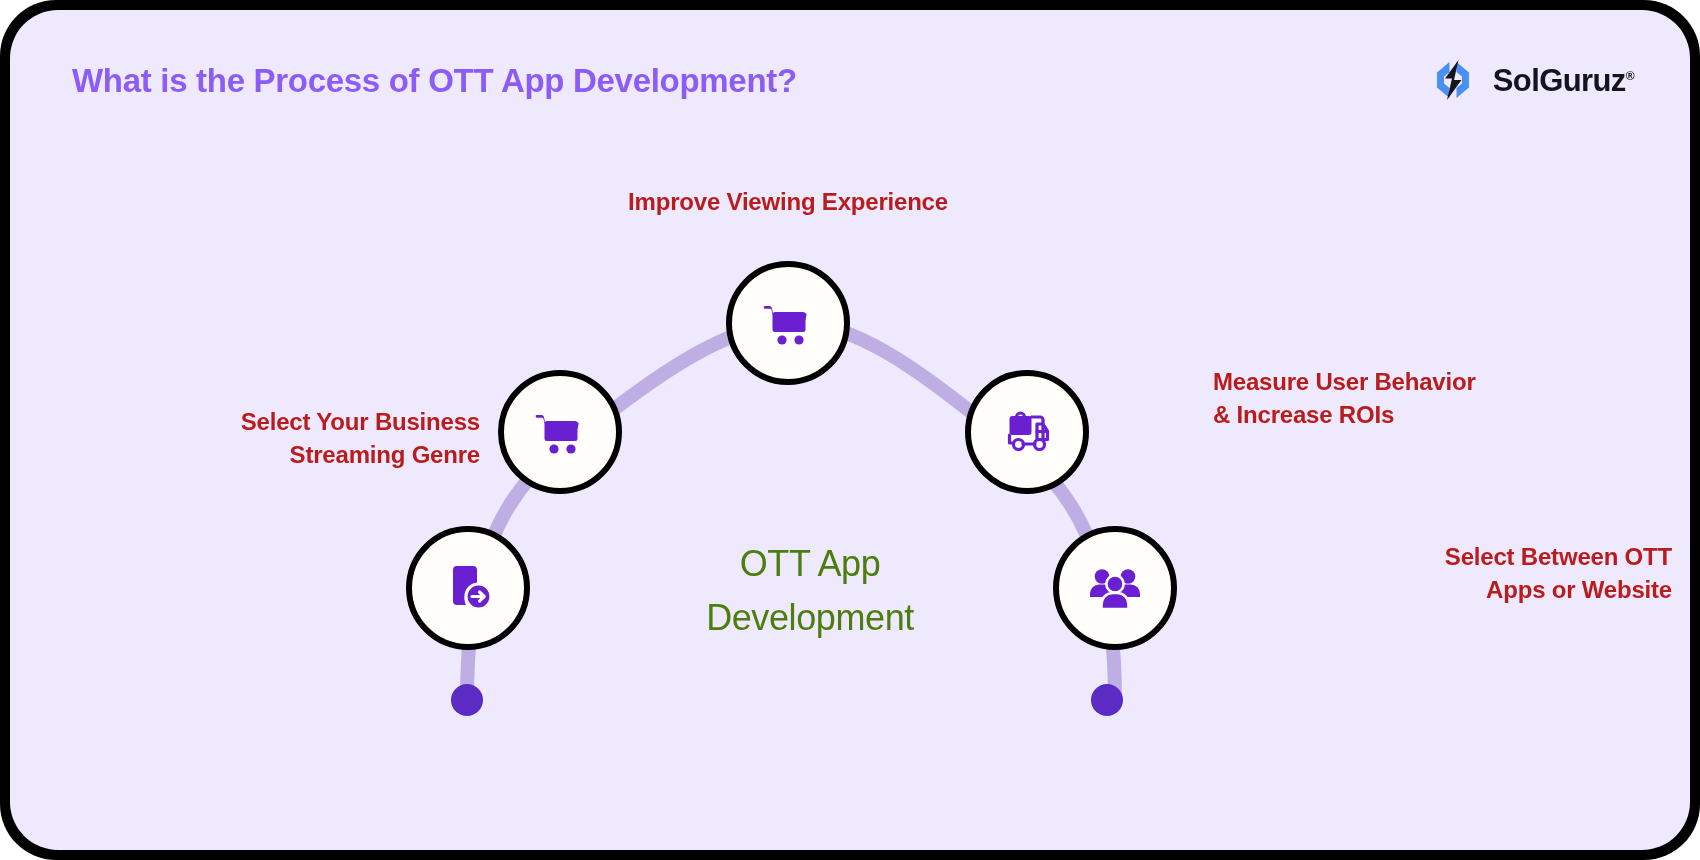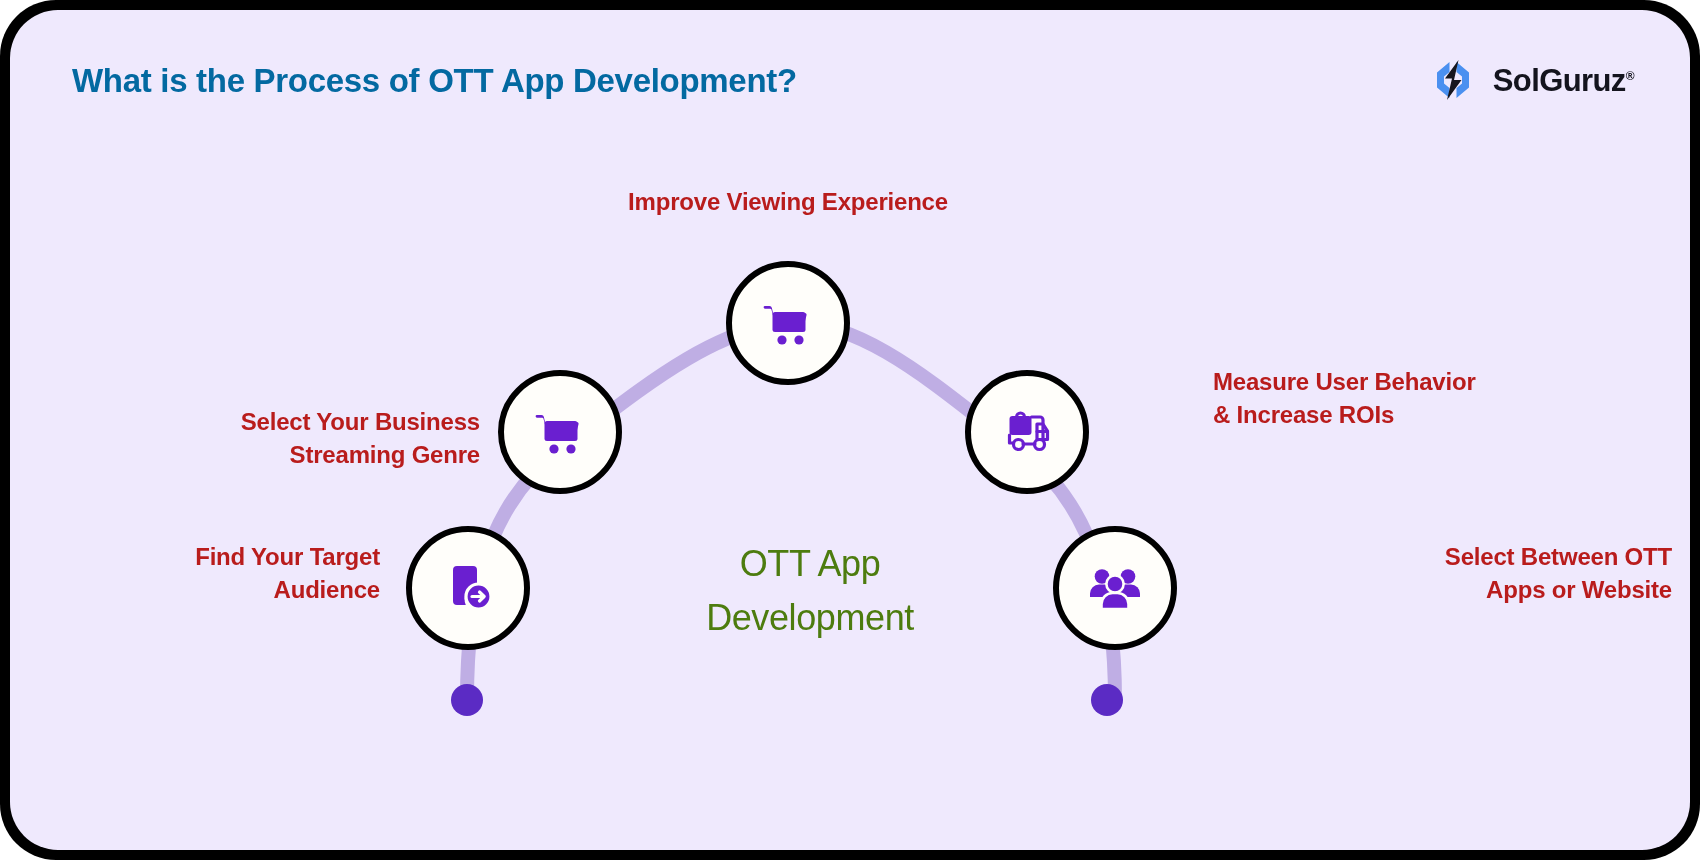--- a/index.html
+++ b/index.html
@@ -30,21 +30,21 @@
     background: #EFE9FD;
     border-radius: 48px;
     overflow: hidden;
   }
   .title {
     position: absolute;
     left: 62px;
     top: 52px;
     font-size: 33px;
     font-weight: bold;
-    color: #0369a1;
+    color: #8b5cf6;
     letter-spacing: -0.3px;
     white-space: nowrap;
   }
   
   .logo {
     position: absolute;
     right: 56px;
     top: 46px;
     display: flex;
     align-items: center;
@@ -250,22 +250,20 @@
           <path d="M30 38 v-3.5 a9 9 0 0 1 9 -9 h6 a9 9 0 0 1 9 9 V38 Z" fill="#6A1FD0"></path>
           <circle cx="29" cy="25" r="8.6" fill="#6A1FD0" stroke="#FFFEFA" stroke-width="2.6"></circle>
           <path d="M15.5 50 v-5 a11 11 0 0 1 11 -11 h5 a11 11 0 0 1 11 11 v5 Z" fill="#6A1FD0" stroke="#FFFEFA" stroke-width="2.6"></path>
         </svg>
       </span>
     </div>
 
     <div class="label lab-top">Improve Viewing Experience</div>
     <div class="label lab-left1">Select Your Business
 Streaming Genre</div>
-    <div class="label lab-left2">Find Your Target
-Audience</div>
     <div class="label lab-right1">Measure User Behavior
 &amp; Increase ROIs</div>
     <div class="label lab-right2">Select Between OTT
 Apps or Website</div>
 
     <div class="center-label">OTT App
 Development</div>
 
   </div>
 </div>

